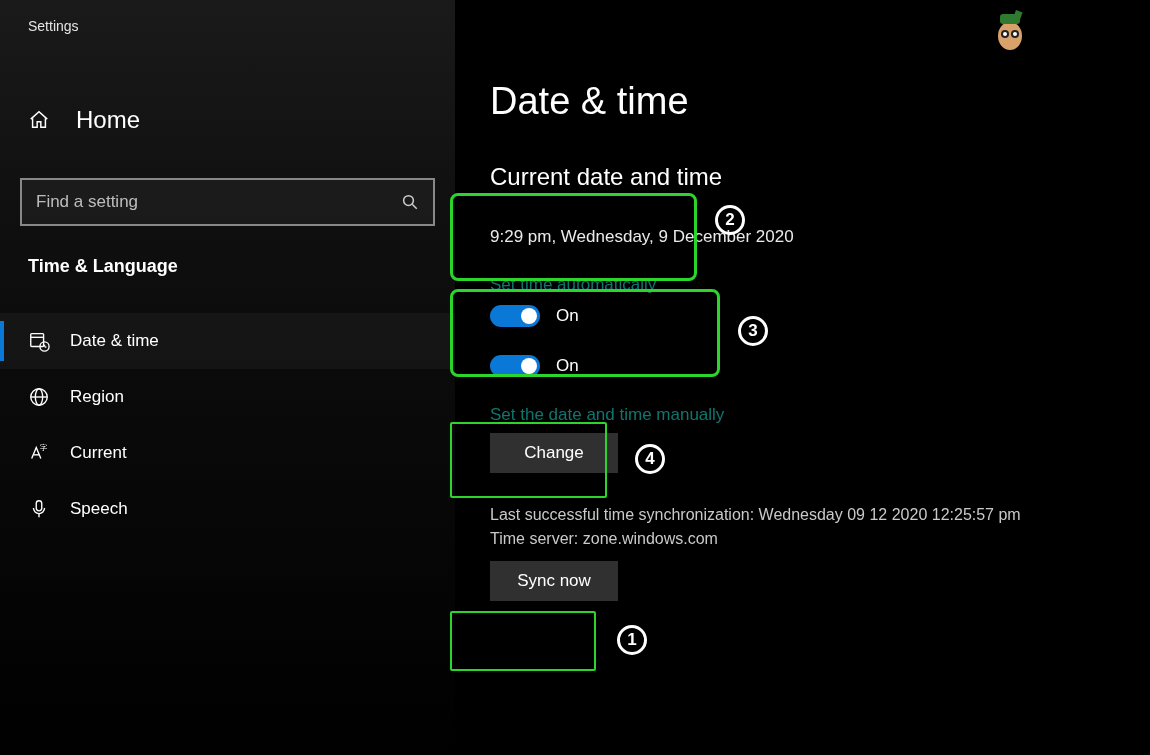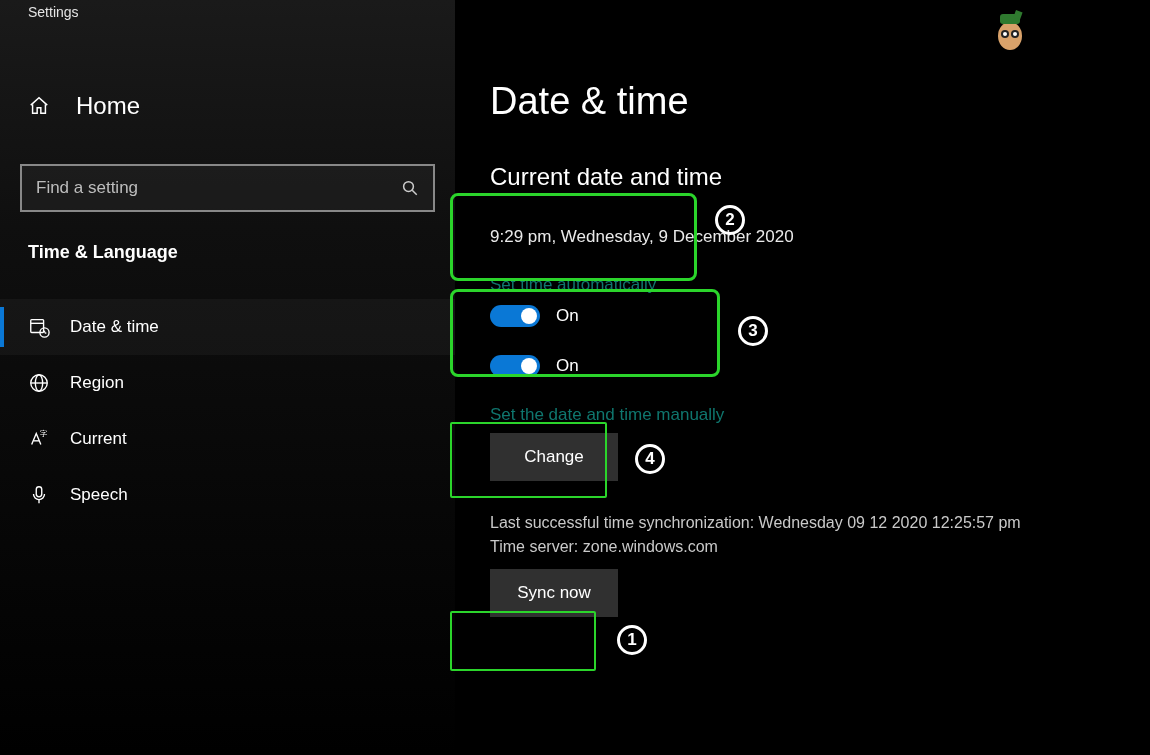--- a/index.html
+++ b/index.html
@@ -3,21 +3,21 @@
 <meta charset="utf-8">
 <style>
   * { box-sizing: border-box; margin: 0; padding: 0; font-family: "Segoe UI", Arial, sans-serif; }
   html, body { width: 1150px; height: 755px; background: #000; color: #fff; overflow: hidden; }
   .app { display: flex; width: 100%; height: 100%; }
 
   
   .sidebar {
     width: 455px;
     background: linear-gradient(180deg, #1a1a1a 0%, #0f0f0f 30%, #000 100%);
-    padding-top: 4px;
+    padding-top: 18px;
     position: relative;
   }
   .app-title { font-size: 14px; font-weight: 400; color: #e5e5e5; padding-left: 28px; }
   .home-row {
     display: flex; align-items: center; gap: 18px;
     padding: 10px 0 10px 28px; margin-top: 62px; cursor: pointer;
   }
   .home-row .label { font-size: 24px; color: #fff; margin-left: 8px; }
   .icon-wrap { width: 22px; height: 22px; display:flex;align-items:center;justify-content:center; }
 
@@ -68,21 +68,21 @@
     background: #0a78d6; position: relative; cursor: pointer;
   }
   .toggle .knob {
     position: absolute; right: 3px; top: 3px;
     width: 16px; height: 16px; border-radius: 50%; background: #fff;
   }
   .toggle-state { font-size: 17px; color: #fff; }
 
   .btn {
     display:inline-flex;align-items:center;justify-content:center;
-    min-width: 128px; height: 48px; padding: 0 26px;
+    min-width: 128px; height: 40px; padding: 0 26px;
     background: #303030; color: #fff; font-size: 17px;
     border: none; cursor: pointer; margin-top: 8px;
   }
 
   .sync-block { margin-top: 30px; }
   .sync-info { margin-top: 8px; font-size: 16px; color: #c9c9c9; line-height: 1.5;}
   .sync-btn { margin-top: 10px; }
 
   
   .annot-box {

